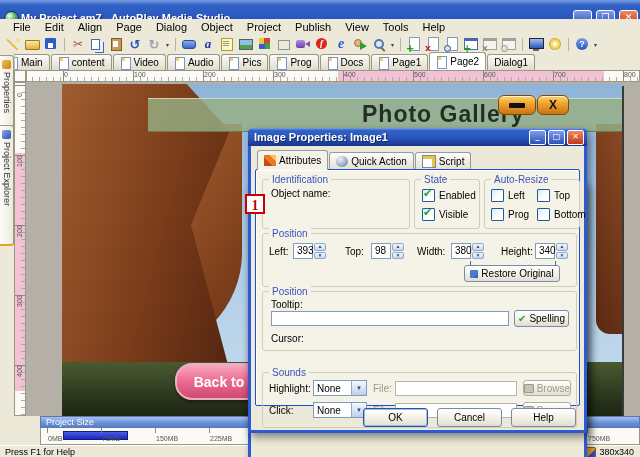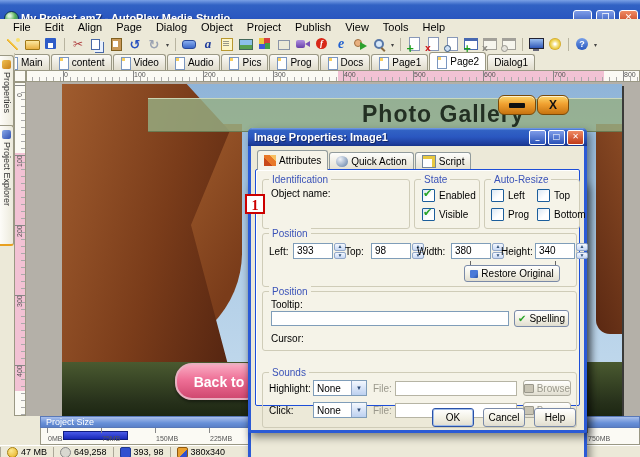--- a/index.html
+++ b/index.html
@@ -160,40 +160,40 @@
   .lbl{position:absolute;font-size:10px;white-space:nowrap}
   .lbl.dis{color:#9a988c}
   .txt{position:absolute;height:15px;background:#fff;border:1px solid #7f9db9;font-size:10px;padding:1px 2px;box-sizing:border-box;overflow:hidden}
   .txt .sel{background:#316ac5;color:#fff;padding:0 1px}
   .txt.dis{border-color:#b6b4a4}
   .cbrow{position:absolute;display:flex;align-items:center;gap:4px;font-size:10px;white-space:nowrap}
   .cb{position:relative;width:11px;height:11px;background:linear-gradient(135deg,#dce8f4,#fff 60%);
     border:1px solid #1c5e9c;border-radius:1px;flex:0 0 auto}
   .cb.checked::after{content:"✔";position:absolute;left:0;top:-3px;font-size:11px;color:#28a428}
   .spin{position:absolute;height:16px;display:flex}
-  .spin .sv{width:40px;background:#fff;border:1px solid #7f9db9;font-size:10px;padding:1px 0 0 3px;box-sizing:border-box}
+  .spin .sv{width:20px;background:#fff;border:1px solid #7f9db9;font-size:10px;padding:1px 0 0 3px;box-sizing:border-box}
   .spin .sb{width:12px;margin-left:1px;display:flex;flex-direction:column;gap:1px}
   .spin .sb i{flex:1;background:linear-gradient(#f4f8fe,#c8d8f4);border:1px solid #91a7c8;border-radius:2px;
     font-style:normal;font-size:5px;line-height:5px;color:#35567e;text-align:center}
   .sb i.up::before{content:"▲"} .sb i.dn::before{content:"▼"}
   .combo{position:absolute;height:16px;background:#fff;border:1px solid #7f9db9;display:flex;align-items:center;
     font-size:10px;padding-left:3px;box-sizing:border-box}
   .combo .cv{flex:1;overflow:hidden;white-space:nowrap}
   .combo .arrow{width:14px;height:100%;margin-left:2px;background:linear-gradient(#f4f8fe,#bcd0f0);
     border-left:1px solid #91a7c8;display:flex;align-items:center;justify-content:center}
   .combo .arrow::before{content:"▼";font-size:6px;color:#2c4a78}
   .btn{background:linear-gradient(#ffffff,#f2f0e4 55%,#e0ddd0);border:1px solid #7a8aa8;border-radius:3px;
     font-size:10px;display:flex;align-items:center;justify-content:center;box-sizing:border-box}
   .btn.dis{color:#9a988c;border-color:#b0aea0}
   .btn .check::before{content:"✔";color:#28a428;font-size:10px;margin-right:3px}
   .btn .bico{width:8px;height:7px;background:#c8c4b4;border:1px solid #9a988c;margin-right:3px;border-radius:1px}
   .btn .rico{width:8px;height:8px;margin-right:3px;background:linear-gradient(135deg,#4a7ad8 60%,#2850a0);border-radius:1px}
   .bracket{position:absolute;border:1px solid #666;border-top:none}
   .dlg-buttons{position:absolute;right:8px;bottom:3px;display:flex;gap:9px}
-  .dlg-buttons .btn{width:42px;height:19px}
+  .dlg-buttons .btn{width:65px;height:19px}
   .btn.focused{border-color:#2a52a8;box-shadow:inset 0 0 0 1px #a0bce8}
   
   .marker{position:absolute;left:245px;top:194px;width:20px;height:20px;z-index:30;background:#fff;
     border:2px solid #cc0000;color:#cc0000;font:bold 14px/19px "Liberation Serif",serif;text-align:center;box-sizing:border-box}
   
   .psize{position:absolute;left:40px;top:416px;width:600px;height:29px}
   .psize-head{height:12px;display:flex;align-items:center;padding-left:5px;color:#fff;font-size:9px;
     background:linear-gradient(180deg,#aac0ec,#6890d8 60%,#5a80c8);border:1px solid #5878b8;box-sizing:border-box}
   .psize-meter{position:relative;height:17px;background:#fbfaf4;border:1px solid #9a9884;border-top:none;box-sizing:border-box;overflow:hidden}
   .psize-fill{position:absolute;left:22px;top:3px;width:63px;height:7px;background:linear-gradient(#4a5ae8,#1828b8);border:1px solid #101c80}
@@ -543,20 +543,21 @@
     <span class="mlab" style="left:277px">375MB</span>
     <span class="mlab" style="left:331px">450MB</span>
     <span class="mlab" style="left:385px">525MB</span>
     <span class="mlab" style="left:439px">600MB</span>
     <span class="mlab" style="left:493px">675MB</span>
     <span class="mlab" style="left:547px">750MB</span>
   </div>
 </div>
 
 <div class="statusbar">
+  <span class="sb-help">Press F1 for Help</span>
   <span class="sb-cell">
     <span class="sico mem"></span>
     <span>47 MB</span>
   </span>
   <span class="sb-cell">
     <span class="sico mouse"></span>
     <span>649,258</span>
   </span>
   <span class="sb-cell">
     <span class="sico opos"></span>

